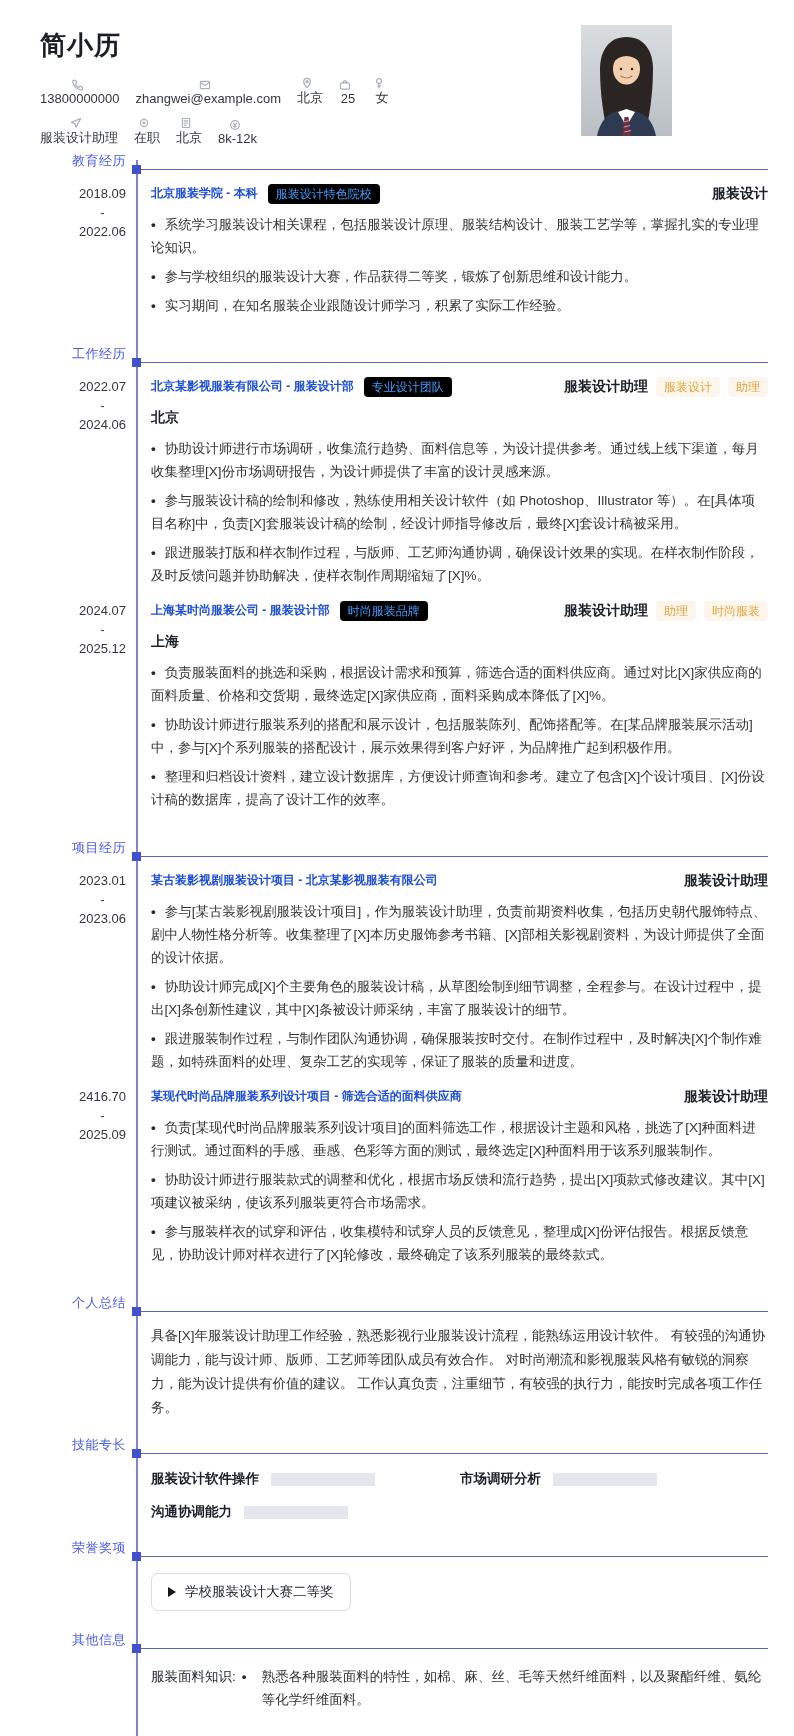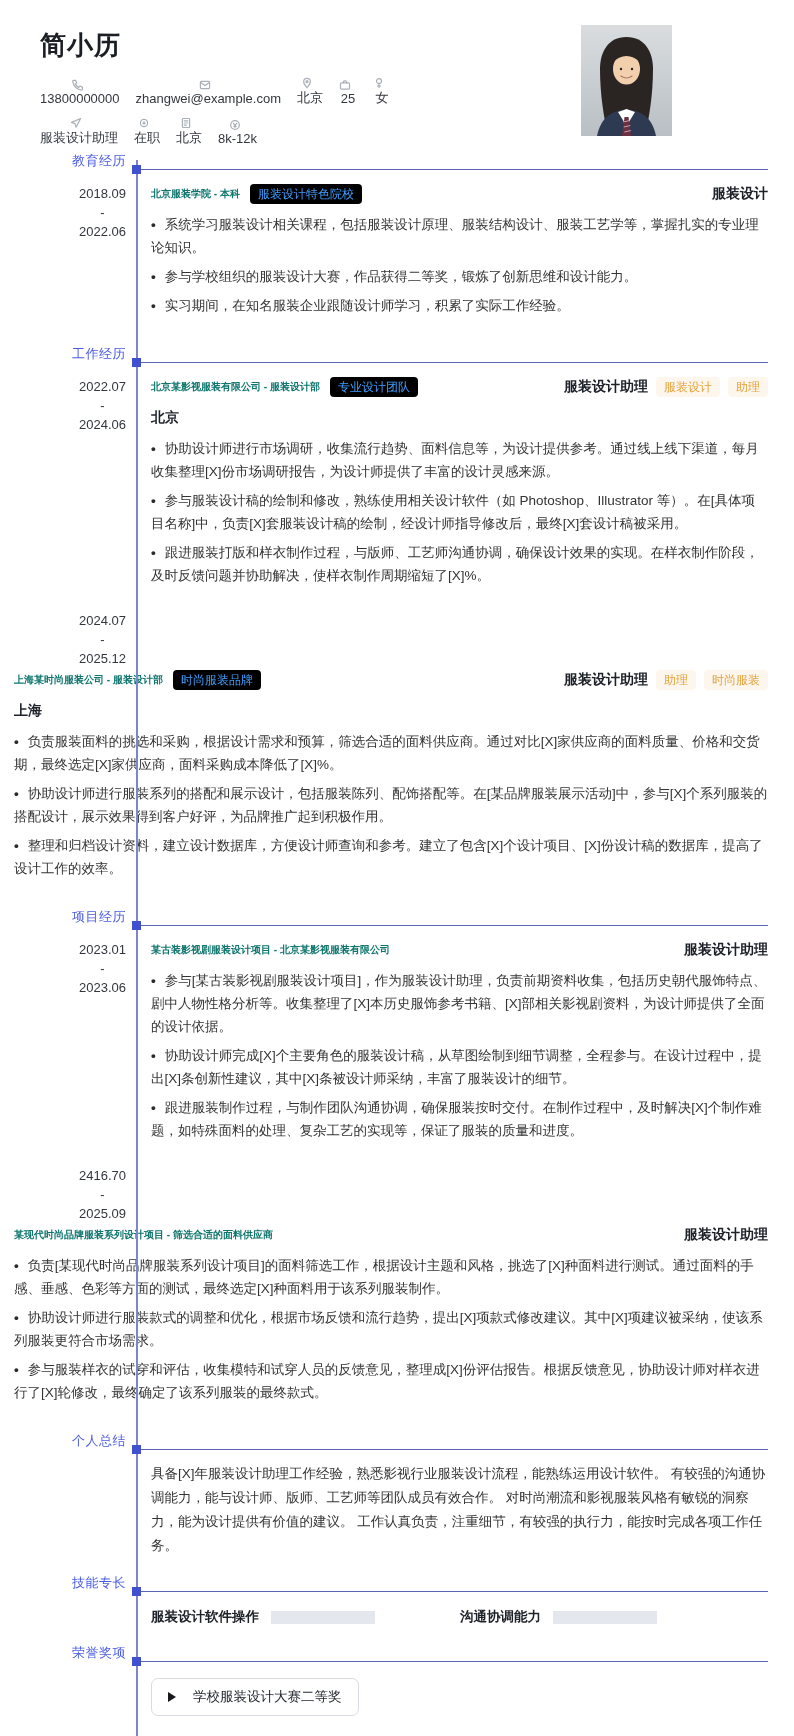--- a/index.html
+++ b/index.html
@@ -22,26 +22,26 @@
   .vline { position:absolute; left:136px; top:10px; bottom:0; width:1.5px; background:#7c86cc; }
 
   .section-head { display:flex; align-items:flex-end; height:20px; }
   .side-col { width:137px; flex:none; text-align:right; padding-right:11px; }
   .section-label { font-size:13px; font-weight:500; color:#4b5ce4; letter-spacing:.5px; }
   .rule { flex:1; height:1px; background:#5a66b2; position:relative; margin-right:26px; }
   .rule::before { content:""; position:absolute; left:-5px; top:-4px; width:9px; height:9px; background:#4150ce; }
 
   .section-body { padding:12px 0 20px; }
   .entry { display:flex; align-items:flex-start; }
-  .entry + .entry { margin-top:16px;flex-direction:column; }
+  .entry + .entry { margin-top:6px; }
   .date-block { display:inline-block; text-align:center; font-size:13px; color:#33373d; line-height:19px; margin-top:2px; }
   .entry-main { flex:1; padding-left:14px; padding-right:26px; min-width:0; }
 
   .entry-head { display:flex; align-items:center; }
-  .entry-title { font-size:10px; font-weight:700; color:#0f766e; line-height:23px; }
+  .entry-title { font-size:12px; font-weight:700; color:#1d4ed8; line-height:23px; }
   .eh-left { display:flex; align-items:center; gap:10px; }
   .eh-right { margin-left:auto; display:flex; align-items:center; gap:8px; }
   .entry-pos { font-size:14px; font-weight:700; color:#1d2129; }
   .tag { font-size:12px; line-height:20px; padding:0 8px; border-radius:4px; white-space:nowrap; }
   .tag.blue { color:#409eff; background:#000000; }
   .tag.orange { color:#e6a23c; background:#fdf6ec; }
 
   .loc { font-size:14px; font-weight:700; color:#1d2129; margin-top:8px; line-height:23px; }
   .bullets { margin-top:8px; }
   .bullet { font-size:13.5px; line-height:23px; color:#333; margin-bottom:6px; }
@@ -51,21 +51,21 @@
   .summary-text { font-size:13.5px; line-height:24px; color:#333; }
 
   
   .skills-grid { display:grid; grid-template-columns:309px 1fr; row-gap:15px; }
   .skill { display:flex; align-items:center; }
   .skill-name { font-size:13.5px; font-weight:700; color:#1d2129; white-space:nowrap; }
   .skill-bar { width:104px; height:13px; background:#e4e7ed; margin-left:12px; position:relative; }
   .skill-fill { height:100%; background:#5b6ce0; clip-path:polygon(0 0,100% 0,calc(100% - 6px) 100%,0 100%); }
 
   
-  .award-chip { display:inline-flex; align-items:center; gap:17px; border:1px solid #d8dbe1; border-radius:7px; padding:9px 16px; font-size:13.5px; color:#1d2129; margin-top:4px; background:#fff; cursor:pointer; }
+  .award-chip { display:inline-flex; align-items:center; gap:9px; border:1px solid #d8dbe1; border-radius:7px; padding:9px 16px; font-size:13.5px; color:#1d2129; margin-top:4px; background:#fff; cursor:pointer; }
   .play-tri { width:0; height:0; border-left:8px solid #17191c; border-top:5px solid transparent; border-bottom:5px solid transparent; display:inline-block; }
 
   
   .other-row { display:flex; font-size:13.5px; line-height:23px; }
   .other-label { font-weight:400; color:#1d2129; white-space:nowrap; margin-right:6px; }
   .oi-item { display:flex; margin-bottom:6px; }
   .oi-dot { flex:none; width:20px; text-align:left; font-weight:700; color:#2b2b2b; }
   .oi-text { flex:1; }
 </style>
 </head>
@@ -372,20 +372,24 @@
       <div class="section-body" style="padding-top:16px; padding-bottom:16px;">
         <div class="entry">
           <div class="side-col"></div>
           <div class="entry-main">
             <div class="skills-grid">
               <div class="skill">
                 <span class="skill-name">服装设计软件操作</span>
                 <span class="skill-bar"><span class="skill-fill" style="width: 80%;"></span></span>
               </div>
               <div class="skill">
+                <span class="skill-name">市场调研分析</span>
+                <span class="skill-bar"><span class="skill-fill" style="width: 70%;"></span></span>
+              </div>
+              <div class="skill">
                 <span class="skill-name">沟通协调能力</span>
                 <span class="skill-bar"><span class="skill-fill" style="width: 80%;"></span></span>
               </div>
             </div>
           </div>
         </div>
       </div>
     </section>
 
     <section>

